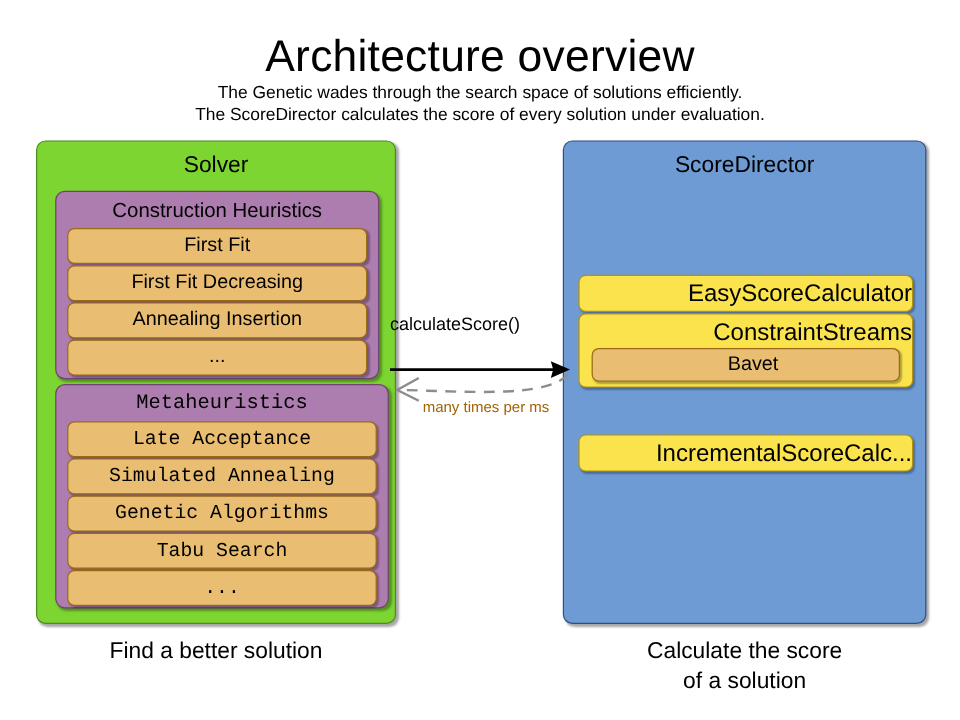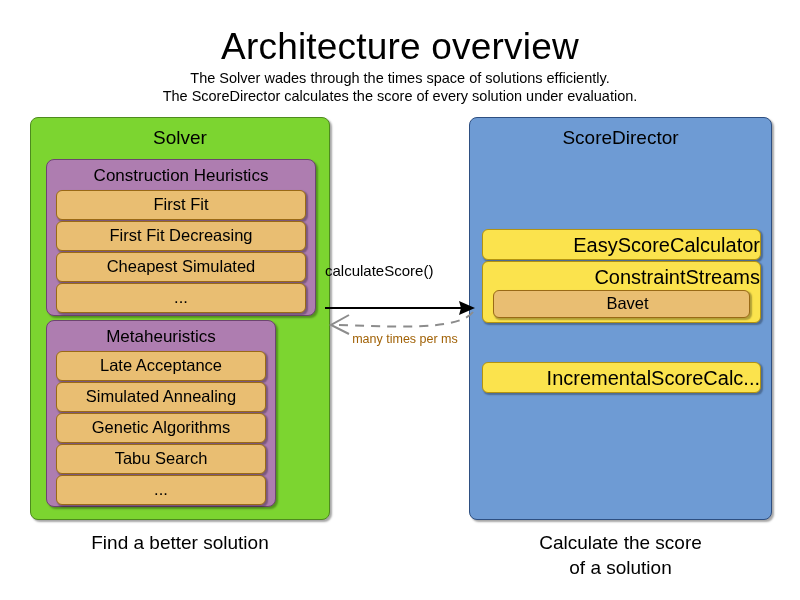--- a/index.html
+++ b/index.html
@@ -175,38 +175,38 @@
     left: 469px;
     top: 530px;
     width: 303px;
   }
 </style>
 </head>
 <body>
 
 <div id="header">
   <div id="page-title">Architecture overview</div>
-  <div class="subtitle-line">The Solver wades through the times space of solutions efficiently.</div>
+  <div class="subtitle-line">The Genetic wades through the search space of solutions efficiently.</div>
   <div class="subtitle-line">The ScoreDirector calculates the score of every solution under evaluation.</div>
 </div>
 
 <div class="panel" id="solver-panel">
   <div class="panel-title">Solver</div>
 
   <div class="group-box" style="left:15px; top:41px; width:270px; height:157px;">
     <div class="group-title">Construction Heuristics</div>
     <div class="group-items">
       <div class="leaf">First Fit</div>
       <div class="leaf">First Fit Decreasing</div>
-      <div class="leaf">Cheapest Simulated</div>
+      <div class="leaf">Annealing Insertion</div>
       <div class="leaf">...</div>
     </div>
   </div>
 
-  <div class="group-box" style="left:15px; top:202px; width:230px; height:187px;">
+  <div class="group-box" style="left:15px; top:202px; width:278px; height:187px;font-family:Liberation Mono, monospace;">
     <div class="group-title">Metaheuristics</div>
     <div class="group-items">
       <div class="leaf">Late Acceptance</div>
       <div class="leaf">Simulated Annealing</div>
       <div class="leaf">Genetic Algorithms</div>
       <div class="leaf">Tabu Search</div>
       <div class="leaf">...</div>
     </div>
   </div>
 </div>

